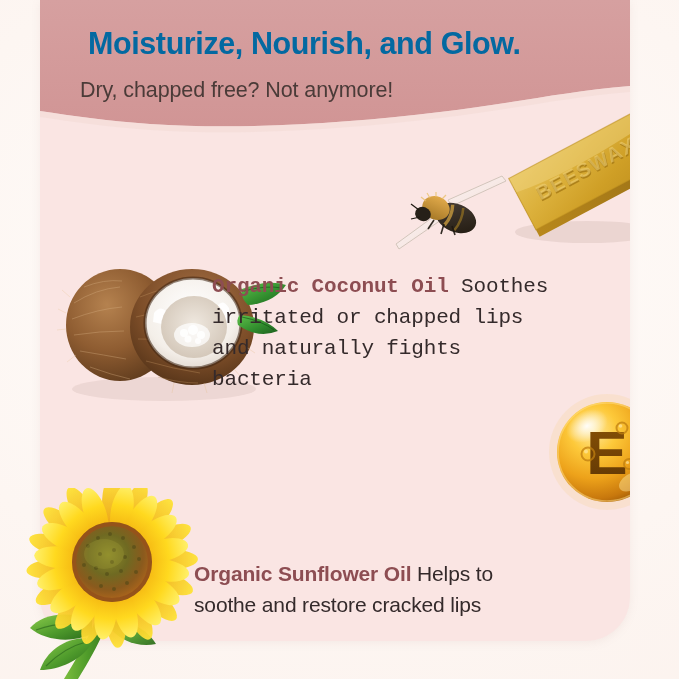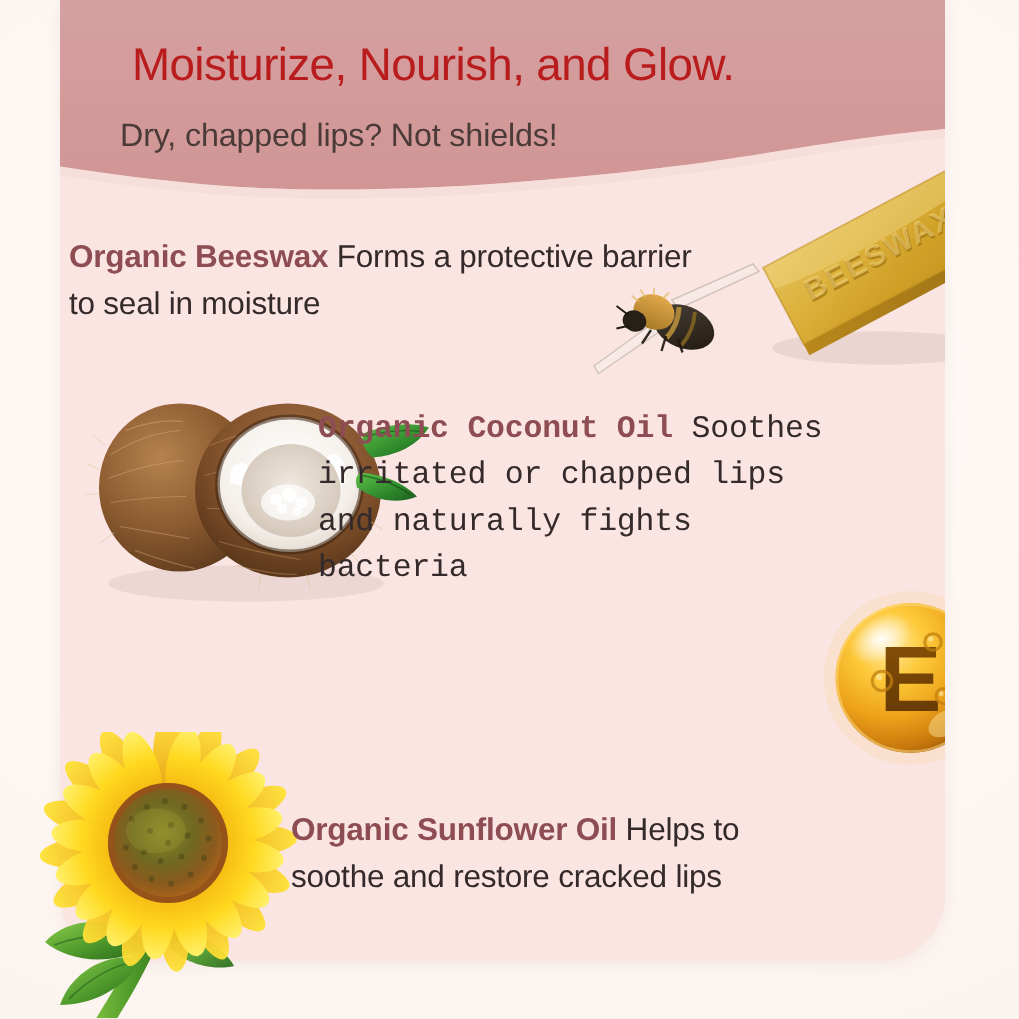--- a/index.html
+++ b/index.html
@@ -47,23 +47,23 @@
     height: 150px;
   }
   #header-band svg { display: block; width: 590px; height: 150px; }
 
   
   #headline {
     position: absolute;
     left: 48px;
     top: 27px;
     width: 530px;
-    color: #b91c1c;
+    color: #0369a1;
     font-size: 30.5px;
-    font-weight: normal;
+    font-weight: bold;
     letter-spacing: -0.4px;
     line-height: 1.1;
     white-space: nowrap;
   }
   #subhead {
     position: absolute;
     left: 40px;
     top: 78px;
     width: 540px;
     color: #4a3b38;
@@ -84,21 +84,21 @@
   }
   .ing-text .name {
     color: #8d4d52;
     font-weight: bold;
   }
   .ing-text .desc { color: #342a2b; }
 
   #txt-beeswax   { left: 46px;  top: 156px; width: 420px; }
   #txt-coconut   { left: 212px; top: 271px; width: 350px; font-family: Liberation Mono, monospace; }
   #txt-vitamine  { left: 38px;  top: 421px; width: 480px; }
-  #txt-sunflower { left: 194px; top: 538px; width: 360px; }
+  #txt-sunflower { left: 194px; top: 558px; width: 360px; }
 
   
   #art-beeswax {
     position: absolute;
     left: 455px;
     top: 106px;
     width: 200px;
     height: 150px;
   }
 
@@ -163,21 +163,21 @@
                  C200,130 300,124 400,112
                  C470,104 520,92 590,86
                  L590,92 C520,98 470,110 400,118
                  C300,130 200,136 110,130
                  C70,127 32,122 0,117 Z" fill="#f3dad6" opacity=".55"></path>
       </svg>
     </div>
 
     <div id="headline">Moisturize, Nourish, and Glow.</div>
 
-    <div id="subhead">Dry, chapped lips? Not shields!</div>
+    <div id="subhead">Dry, chapped free? Not anymore!</div>
 
     <div id="art-beeswax" class="art">
       <svg viewBox="0 0 200 150" aria-hidden="true">
         <defs>
           <linearGradient id="waxFace" x1="0" y1="0" x2="1" y2="1">
             <stop offset="0%" stop-color="#e6c25a"></stop>
             <stop offset="35%" stop-color="#dcb13c"></stop>
             <stop offset="70%" stop-color="#cf9f26"></stop>
             <stop offset="100%" stop-color="#c2921f"></stop>
           </linearGradient>
@@ -572,24 +572,20 @@
           <circle cx="0" cy="0" r="2"></circle>
         </g>
 
         <ellipse cx="-8" cy="-8" rx="20" ry="15" fill="#a9a43a" opacity=".25"></ellipse>
 
         <circle cx="0" cy="0" r="38" fill="none" stroke="#8d4a17" stroke-width="4" opacity=".5"></circle>
       </g>
     </svg>
   </div>
 
-  <div id="txt-beeswax" class="ing-text">
-    <span class="name">Organic Beeswax</span>
-    <span class="desc">Forms a protective barrier to seal in moisture</span>
-  </div>
 
   <div id="txt-coconut" class="ing-text">
     <span class="name">Organic Coconut Oil</span>
     <span class="desc">Soothes irritated or chapped lips and naturally fights bacteria</span>
   </div>
 
 
   <div id="txt-sunflower" class="ing-text">
     <span class="name">Organic Sunflower Oil</span>
     <span class="desc">Helps to soothe and restore cracked lips</span>

